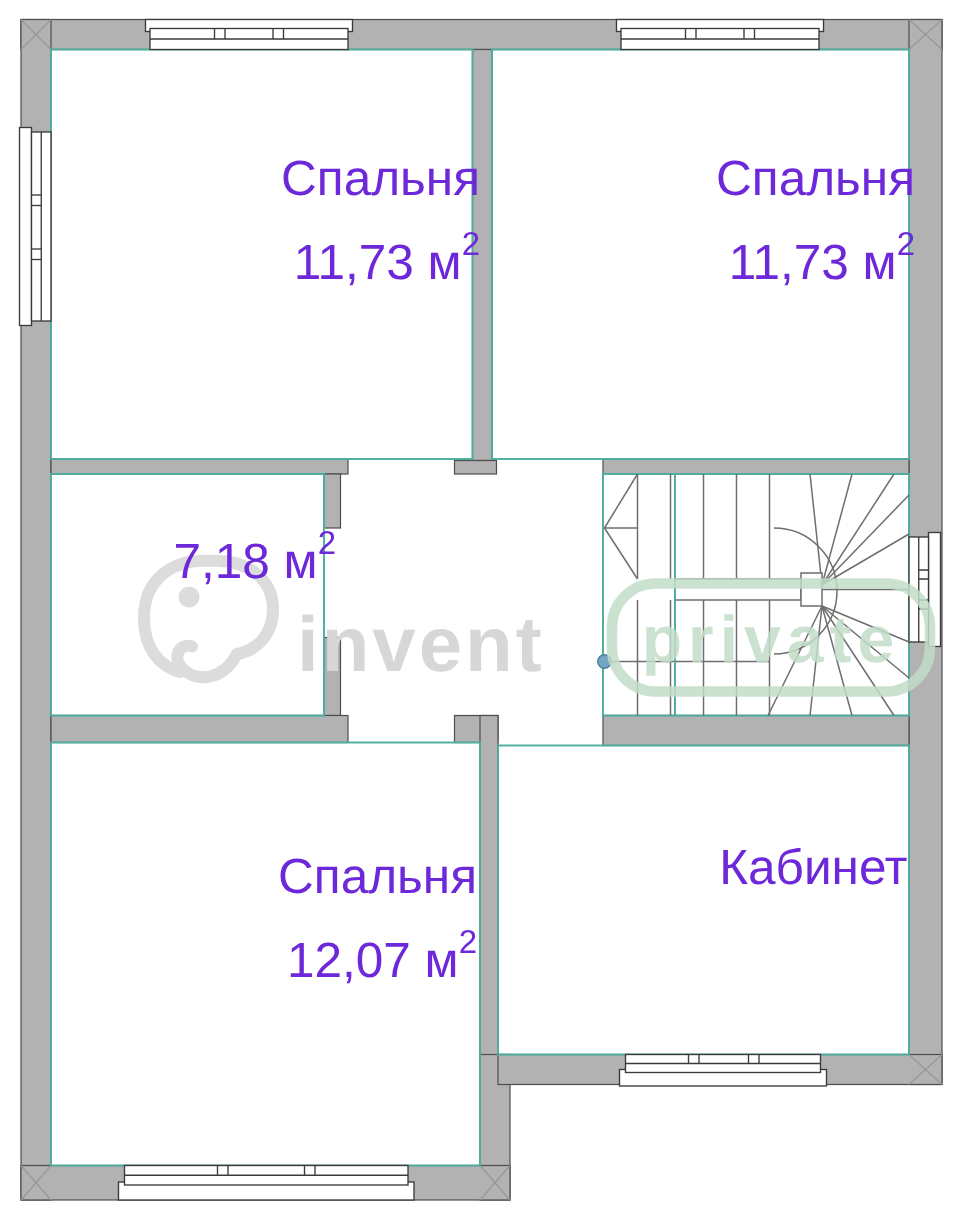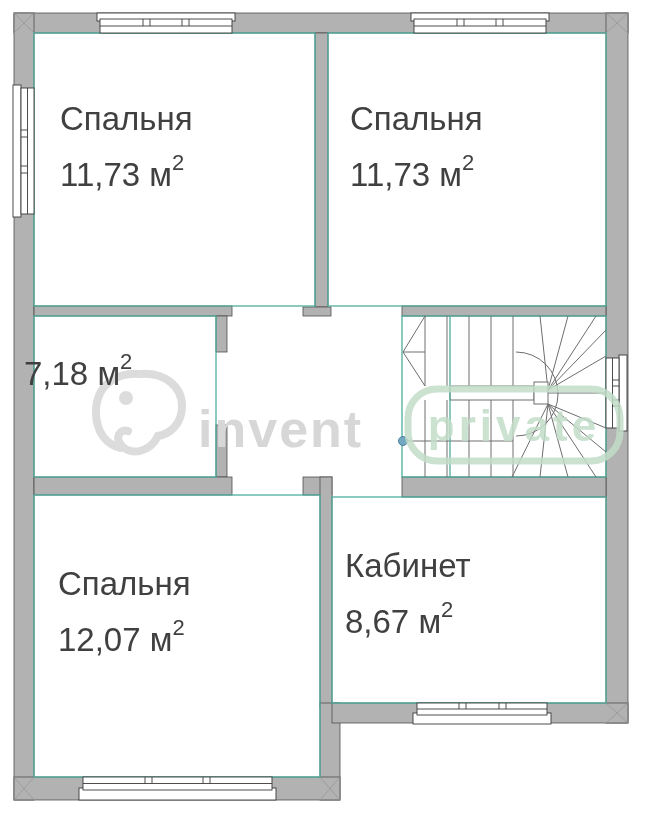--- a/index.html
+++ b/index.html
@@ -1,20 +1,20 @@
 <!DOCTYPE html>
 <html><head>
 <meta charset="utf-8">
 <style>
   html,body{margin:0;padding:0;background:#ffffff;}
   .plan{position:relative;width:645px;height:813px;background:#fff;overflow:hidden;
         font-family:"Liberation Sans",sans-serif;}
   .plan svg{position:absolute;left:0;top:0;}
   svg text{font-family:"Liberation Sans",sans-serif;}
-  .room-label{position:absolute;text-align:left;color:#404040;pointer-events:none;}
+  .room-label{position:absolute;text-align:right;color:#6d28d9;pointer-events:none;}
   .room-name{font-size:33px;line-height:1.1;}
   .room-area{font-size:33px;line-height:1.1;margin-top:18px;white-space:nowrap;}
   .room-area sup{font-size:22px;position:relative;top:-4px;vertical-align:super;}
 </style>
 </head>
 <body>
 
 <div class="plan">
 
 <svg width="645" height="813" viewBox="0 0 645 813">
@@ -193,18 +193,17 @@
 
   <div class="room-label" style="left:24px;top:336px;width:200px;">
     <div class="room-area"><span>7,18 м</span><sup>2</sup></div>
   </div>
 
   <div class="room-label" style="left:58px;top:566px;width:260px;">
     <div class="room-name">Спальня</div>
     <div class="room-area"><span>12,07 м</span><sup>2</sup></div>
   </div>
 
-  <div class="room-label" style="left:345px;top:548px;width:260px;">
+  <div class="room-label" style="left:345px;top:560px;width:260px;">
     <div class="room-name">Кабинет</div>
-    <div class="room-area"><span>8,67 м</span><sup>2</sup></div>
   </div>
 
 </div>
 
 </body></html>

